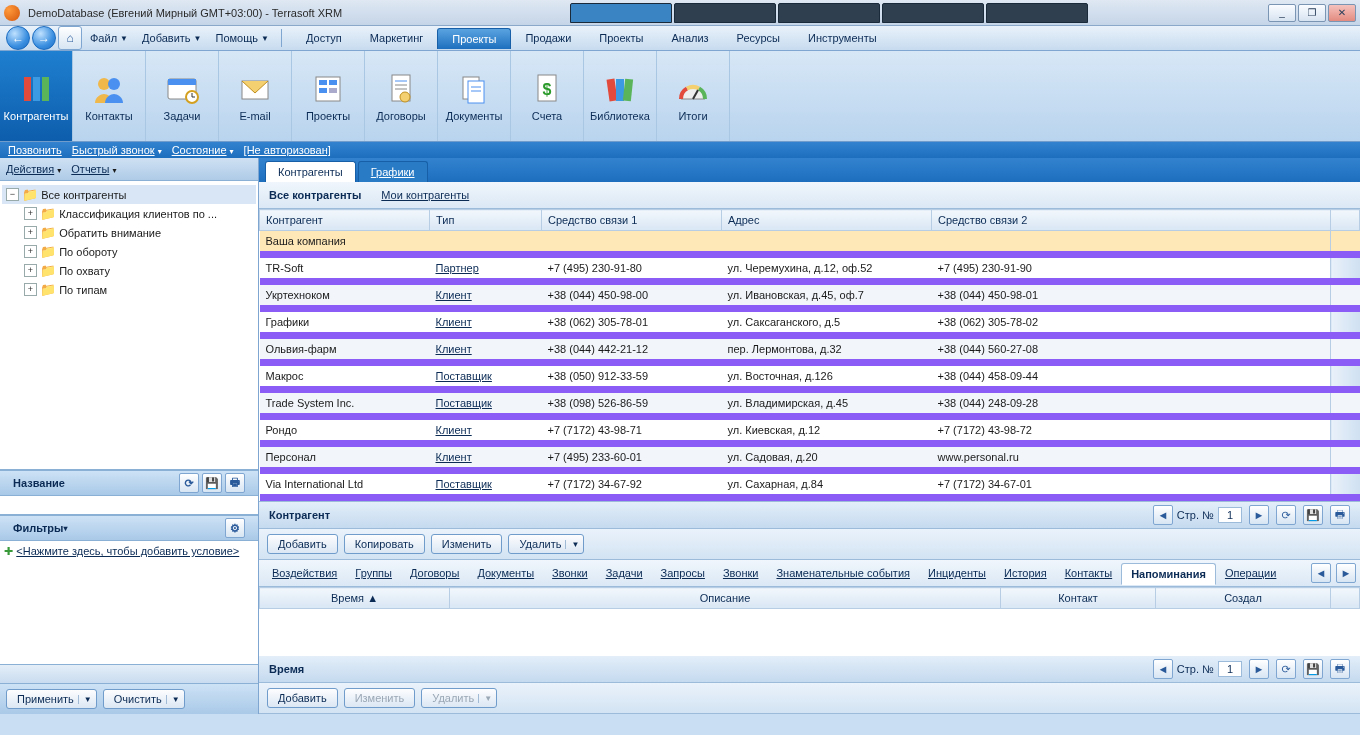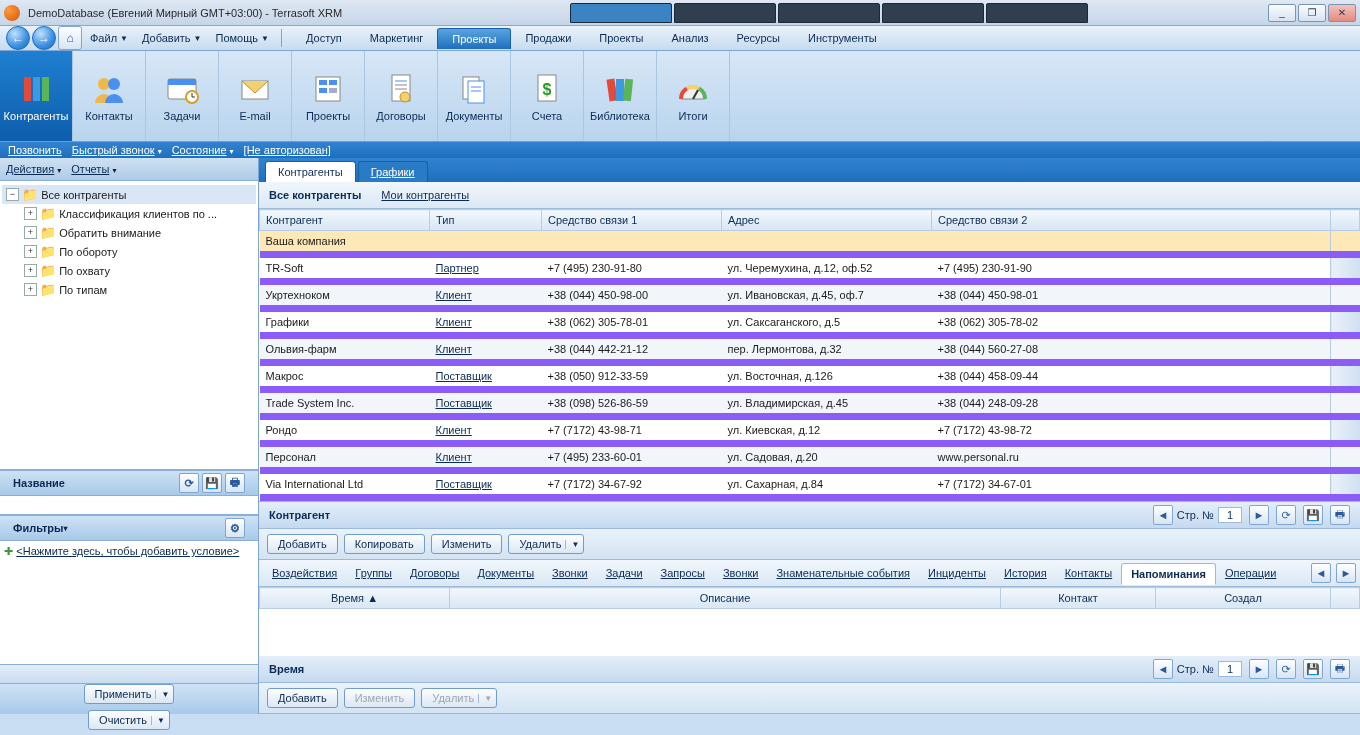--- a/index.html
+++ b/index.html
@@ -44,21 +44,21 @@
   .tnode .exp{width:11px;height:11px;border:1px solid #9aa;background:#fff;display:inline-flex;align-items:center;justify-content:center;font-size:9px;line-height:1;color:#333;}
   .tnode .fold{color:#e8b23a;font-size:13px;}
   .tnode.sel{background:#d8e6f6;}
   .tnode.child{padding-left:22px;}
   .leftheader{height:24px;background:linear-gradient(#cde2f5,#a9c9e8);border-top:1px solid #8ab0d6;border-bottom:1px solid #8ab0d6;display:flex;align-items:center;padding:0 13px;font-weight:bold;color:#0b2b55;}
   .leftheader .sp{flex:1;}
   .tbtn{width:18px;height:18px;border:1px solid #7fa6d1;background:linear-gradient(#fff,#d7e5f3);border-radius:2px;display:inline-flex;align-items:center;justify-content:center;color:#2a5a9a;font-size:11px;margin-left:3px;}
   .filtersbody{flex:1;background:#fff;padding:4px;}
   .filtersbody a{color:#0b2b55;text-decoration:underline;}
   .leftscroll{height:18px;background:linear-gradient(#e4eef8,#c9dcf0);border-top:1px solid #8ab0d6;}
-  .leftbuttons{height:30px;background:linear-gradient(#cde2f5,#a9c9e8);border-top:1px solid #8ab0d6;display:flex;align-items:center;padding:0 6px;gap:6px;flex-direction:column;}
+  .leftbuttons{height:30px;background:linear-gradient(#cde2f5,#a9c9e8);border-top:1px solid #8ab0d6;display:flex;align-items:center;padding:0 6px;gap:6px;}
   .btn{padding:3px 10px;border:1px solid #6f9cca;background:linear-gradient(#fdfdfe,#dbe7f4);border-radius:3px;color:#0b2b55;display:inline-flex;align-items:center;gap:4px;}
   .btn.split{padding-right:4px;}
   .btn .splitdd{border-left:1px solid #a0bad6;padding-left:5px;font-size:8px;}
   .btn.disabled{color:#9aa7b5;}
   
   .rightcol{flex:1;display:flex;flex-direction:column;}
   .subtabs{height:24px;background:linear-gradient(#3282cf,#1d6fbe);display:flex;align-items:flex-end;padding:0 6px;gap:2px;box-sizing:border-box;}
   .subtab{padding:4px 12px;background:#2a7bc6;color:#fff;border:1px solid #1760a8;border-bottom:none;border-radius:3px 3px 0 0;}
   .subtab.active{background:#fff;color:#0b2b55;}
   .subtab a{color:inherit;text-decoration:none;}

